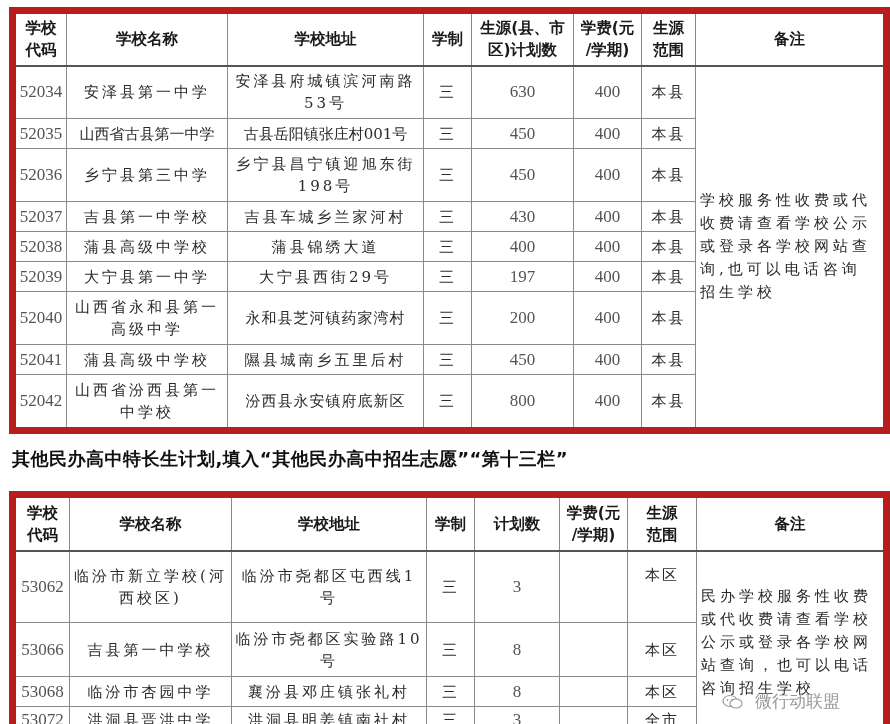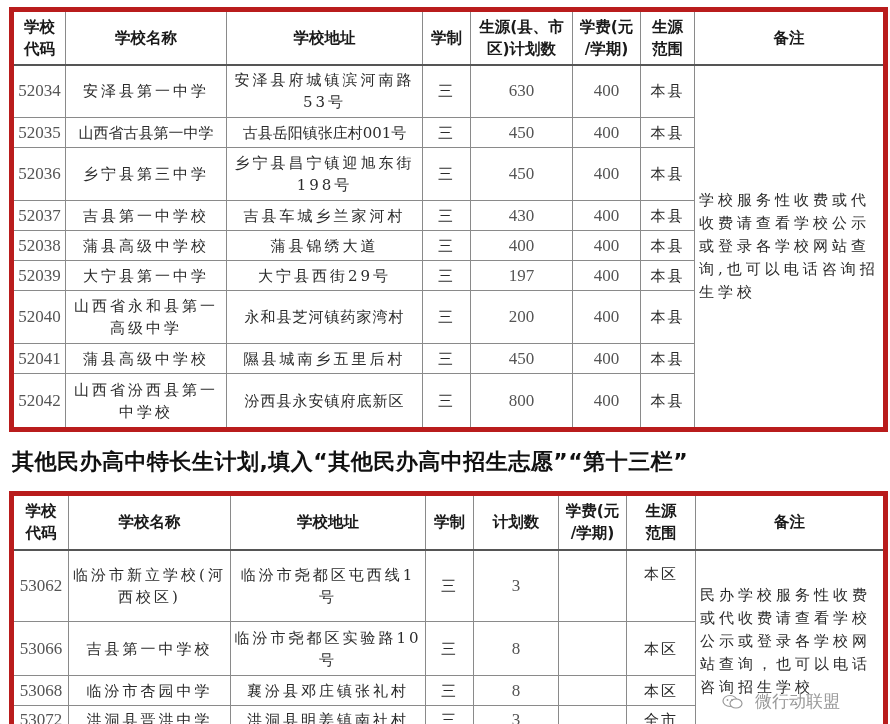--- a/index.html
+++ b/index.html
@@ -4,33 +4,33 @@
 <style>
   html, body { margin: 0; padding: 0; background: #ffffff; }
   body { width: 890px; height: 724px; position: relative; overflow: hidden;
          font-family: "DejaVu Serif", "Liberation Serif", serif; color: #222; }
   table { position: absolute; border-collapse: collapse; table-layout: fixed; }
   td, th { border: 1px solid #8a8a8a; text-align: center; vertical-align: middle;
            padding: 0 2px; font-size: 15px; line-height: 22px; font-weight: normal;
            letter-spacing: 2px; color: #2a2a2a; }
   th { font-family: "DejaVu Sans", "Liberation Sans", sans-serif; font-weight: bold;
        font-size: 15.5px; line-height: 22px; letter-spacing: 0; color: #1a1a1a; }
-  table.t { border: 5px solid #b91c1c; }
+  table.t { border: 7px solid #b91c1c; }
   td.code { font-family: "Liberation Serif", "DejaVu Serif", serif; font-size: 17px;
             letter-spacing: 0; color: #555; padding: 0; margin-top: 16px; }
   td.num { font-family: "Liberation Serif", "DejaVu Serif", serif; font-size: 17px;
            letter-spacing: 0; color: #555; }
   td.name, td.addr { font-size: 15px; letter-spacing: 3px; }
   td.note { text-align: left; vertical-align: middle; letter-spacing: 4px;
             line-height: 23px; padding: 8px 4px; font-size: 15px; }
   tr.hdr th { border-bottom: 2px solid #555; }
   #t1 { left: 9px; top: 7px; width: 874px; }
   #t2 { left: 9px; top: 491px; width: 874px; }
   .title { position: absolute; left: 12px; top: 447px; font-family: "DejaVu Sans", "Liberation Sans", sans-serif;
-           font-weight: bold; font-size: 22px; color: #111; letter-spacing: 0.5px; }
+           font-weight: bold; font-size: 18px; color: #111; letter-spacing: 0.5px; }
   .watermark { position: absolute; left: 722px; top: 690px; font-family: "DejaVu Sans", "Liberation Sans", sans-serif;
                font-size: 17px; color: #9a9a9a; display: flex; align-items: center; gap: 11px; }
   .wm-icon { width: 22px; height: 16px; }
 </style>
 </head>
 <body>
 
 <table id="t1" class="t">
   <colgroup>
     <col style="width:54px">

